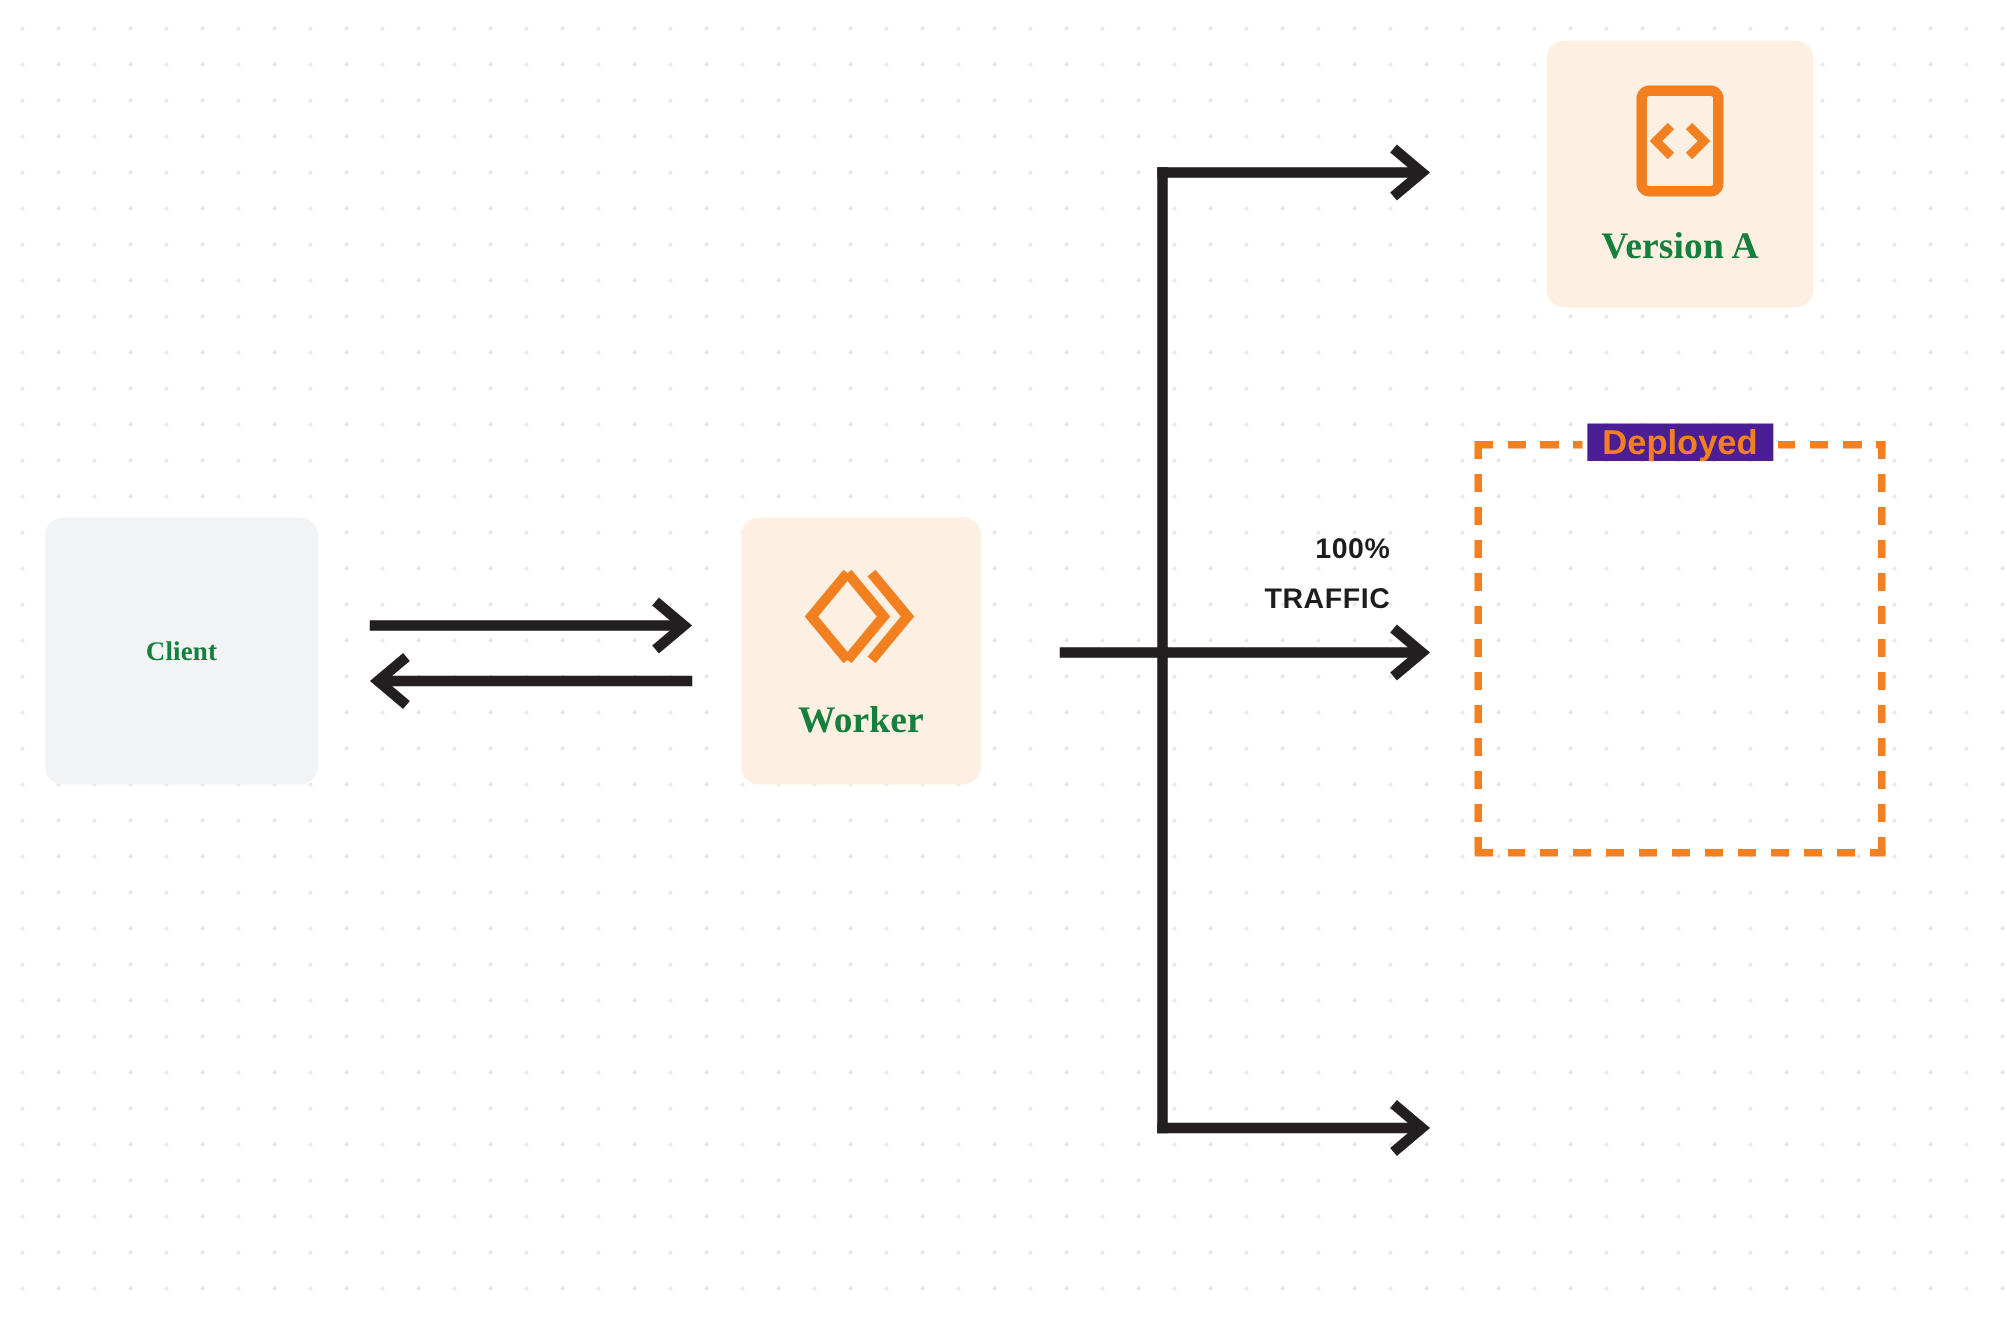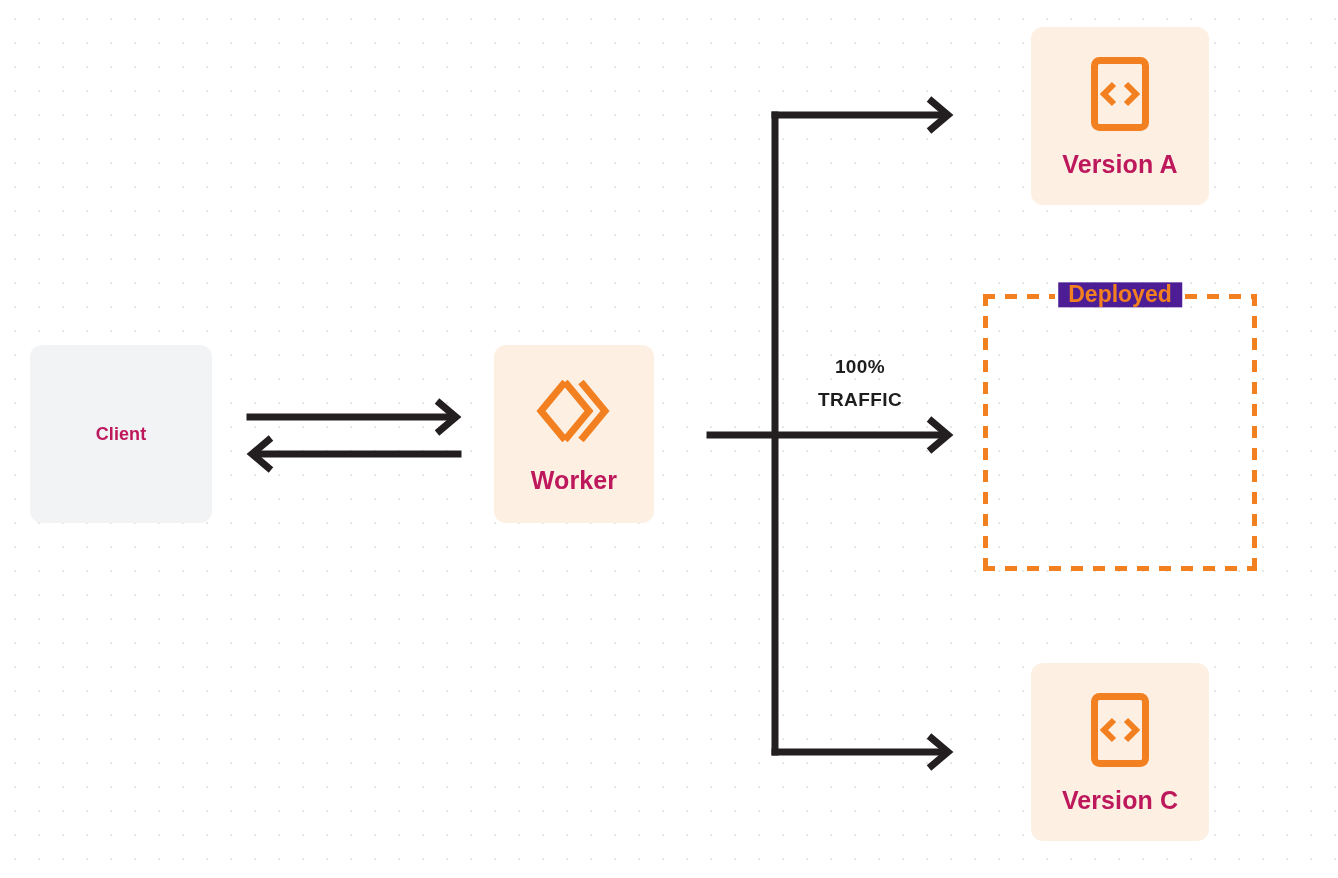--- a/index.html
+++ b/index.html
@@ -29,23 +29,24 @@
     position: absolute;
     border-radius: 12px;
     display: flex;
     flex-direction: column;
     align-items: center;
     justify-content: center;
   }
 
   .node-label {
     font-weight: bold;
-    color: #be185d;
+    color: #15803d;
     letter-spacing: 0.1px;
     line-height: 1;
+    font-family: Liberation Serif, serif;
   }
 
   
   #client-node {
     left: 30px;
     top: 345px;
     width: 182px;
     height: 178px;
     background: #f2f3f4;
   }
@@ -123,21 +124,21 @@
     height: 878px;
     pointer-events: none;
   }
 
   
   #traffic-label {
     position: absolute;
     left: 793px;
     top: 350px;
     width: 134px;
-    text-align: center;
+    text-align: right;
     color: #1d1d1d;
     font-size: 19px;
     font-weight: bold;
     line-height: 1.75;
     letter-spacing: 0.4px;
   }
 </style>
 </head>
 <body>
 
@@ -209,22 +210,14 @@
   <div id="version-a-node" class="node version-node">
     <svg class="code-icon" viewBox="0 0 60 76" xmlns="http://www.w3.org/2000/svg">
       <rect x="4.5" y="4.5" width="51" height="67" rx="5" ry="5" fill="none" stroke="#f38020" stroke-width="7"></rect>
       <polyline points="24,28 14,38 24,48" fill="none" stroke="#f38020" stroke-width="6" stroke-linecap="butt" stroke-linejoin="miter"></polyline>
       <polyline points="36,28 46,38 36,48" fill="none" stroke="#f38020" stroke-width="6" stroke-linecap="butt" stroke-linejoin="miter"></polyline>
     </svg>
     <span class="node-label">Version A</span>
   </div>
 
 
-  <div id="version-c-node" class="node version-node">
-    <svg class="code-icon" viewBox="0 0 60 76" xmlns="http://www.w3.org/2000/svg">
-      <rect x="4.5" y="4.5" width="51" height="67" rx="5" ry="5" fill="none" stroke="#f38020" stroke-width="7"></rect>
-      <polyline points="24,28 14,38 24,48" fill="none" stroke="#f38020" stroke-width="6" stroke-linecap="butt" stroke-linejoin="miter"></polyline>
-      <polyline points="36,28 46,38 36,48" fill="none" stroke="#f38020" stroke-width="6" stroke-linecap="butt" stroke-linejoin="miter"></polyline>
-    </svg>
-    <span class="node-label">Version C</span>
-  </div>
 
 </div>
 
 </body></html>

